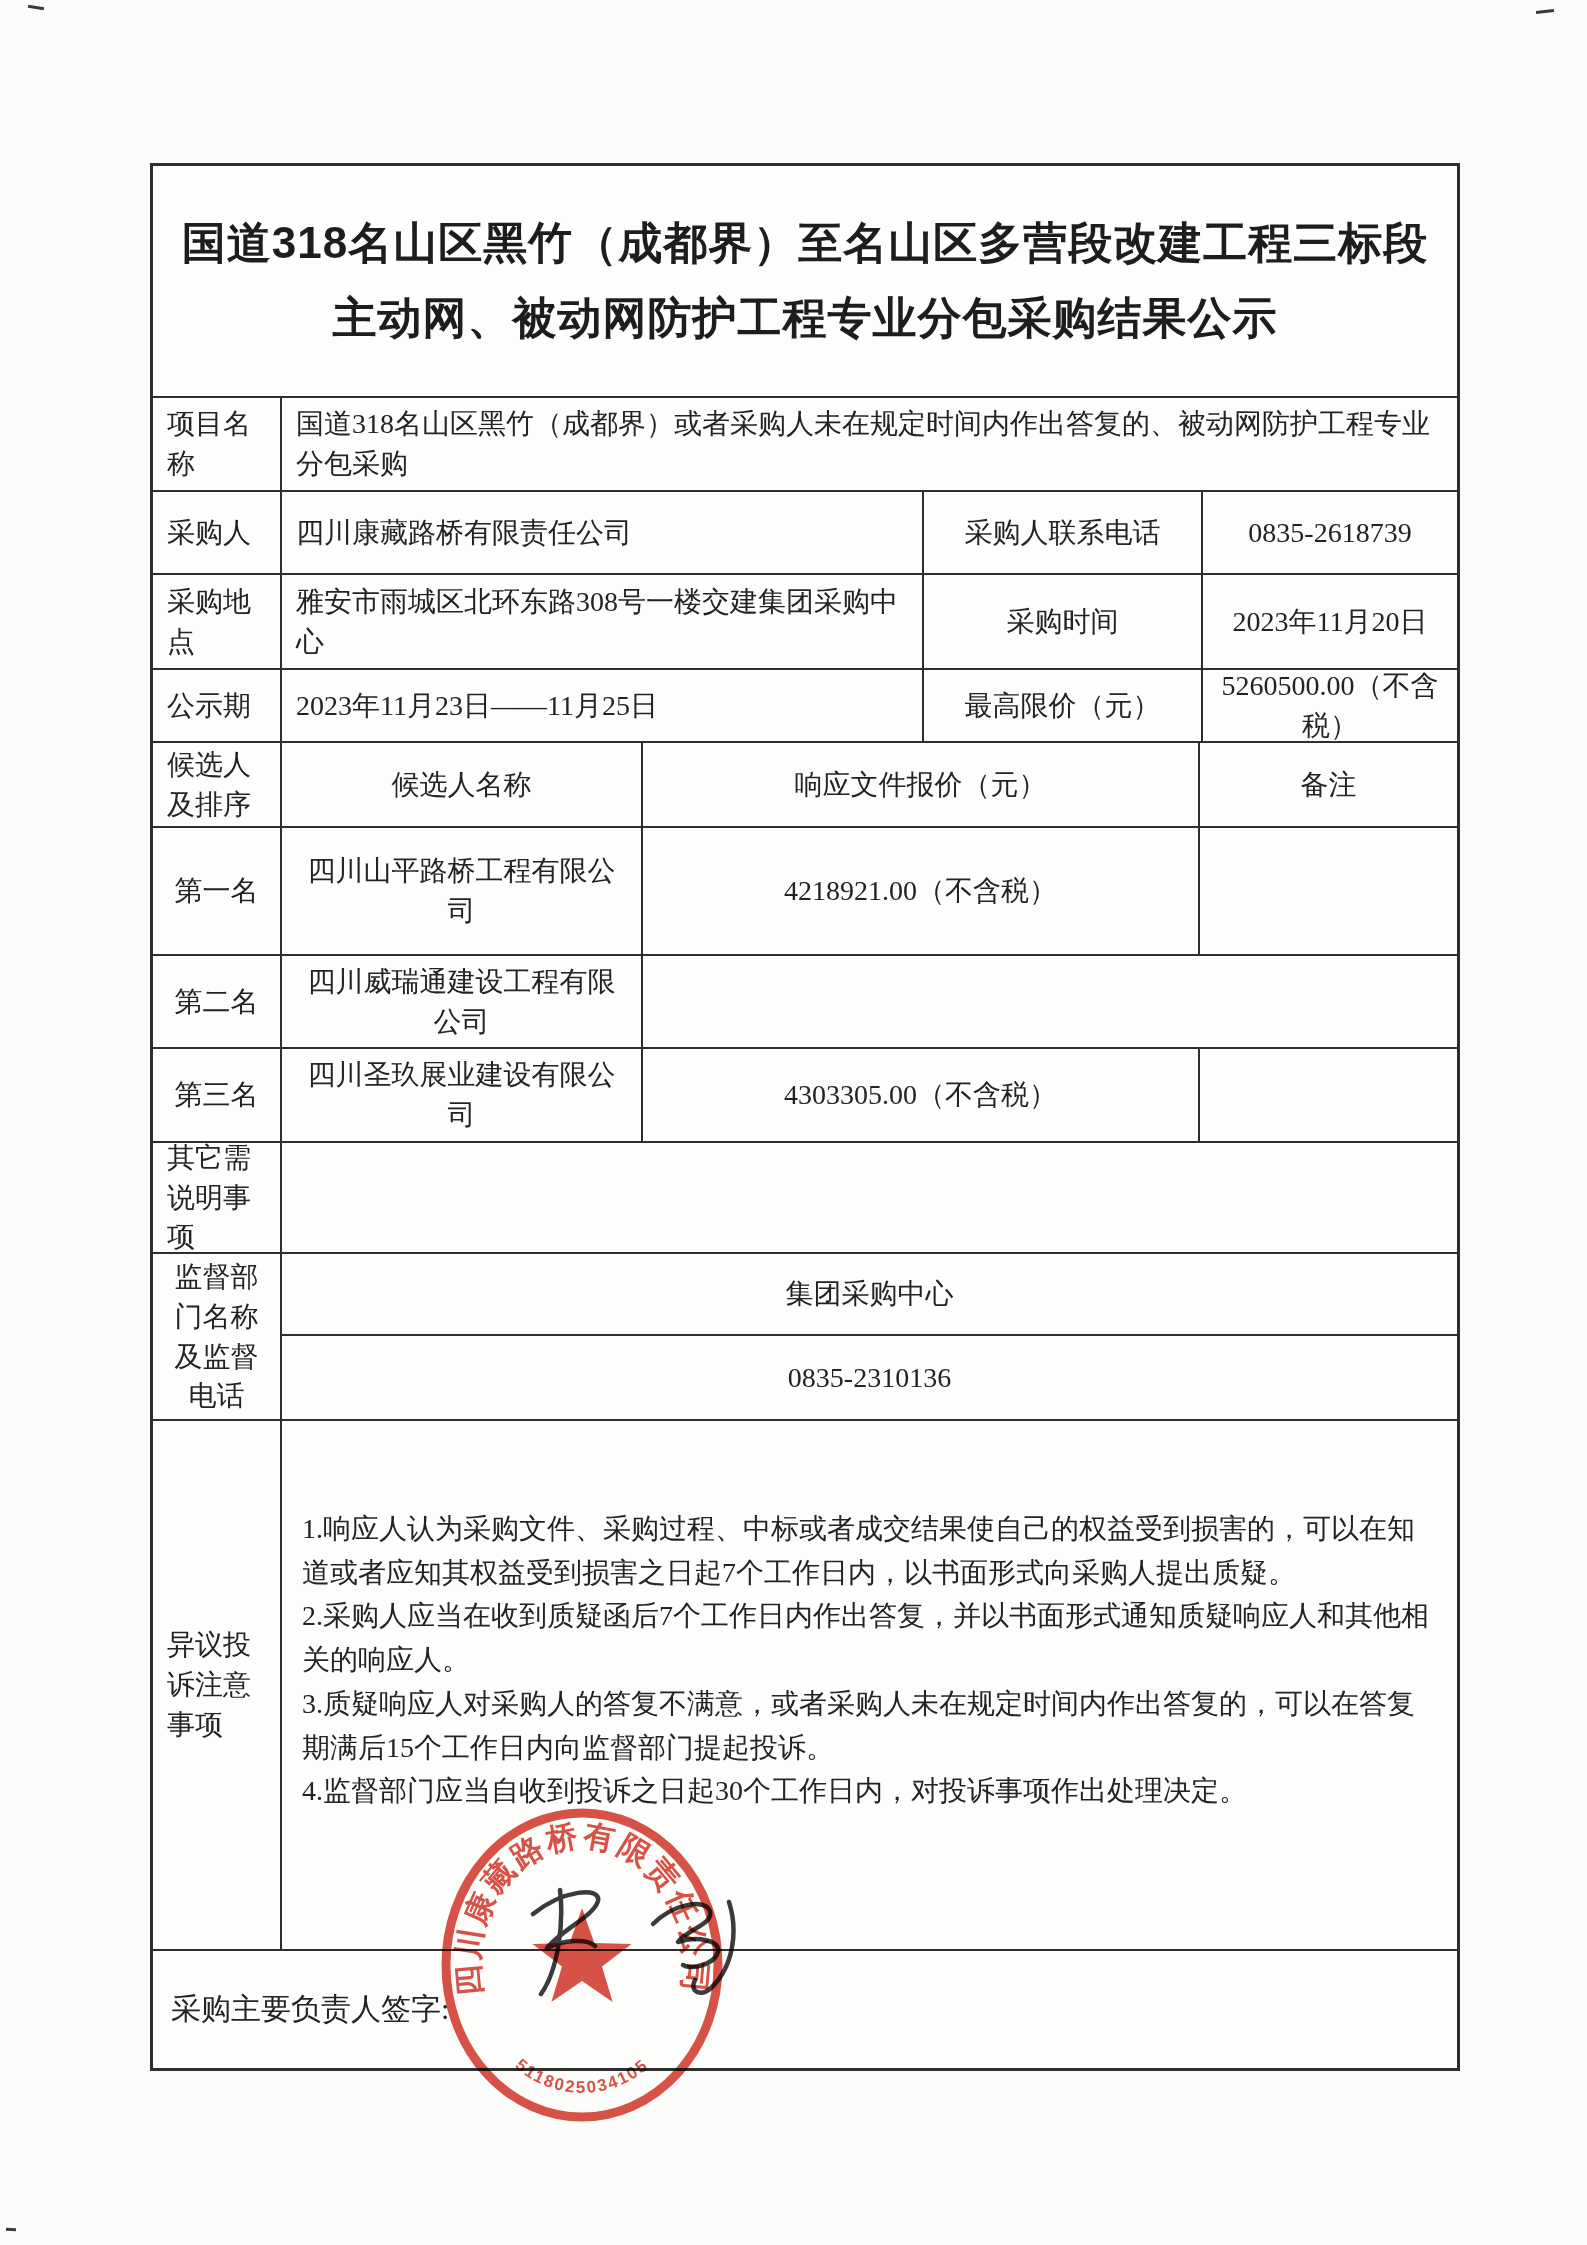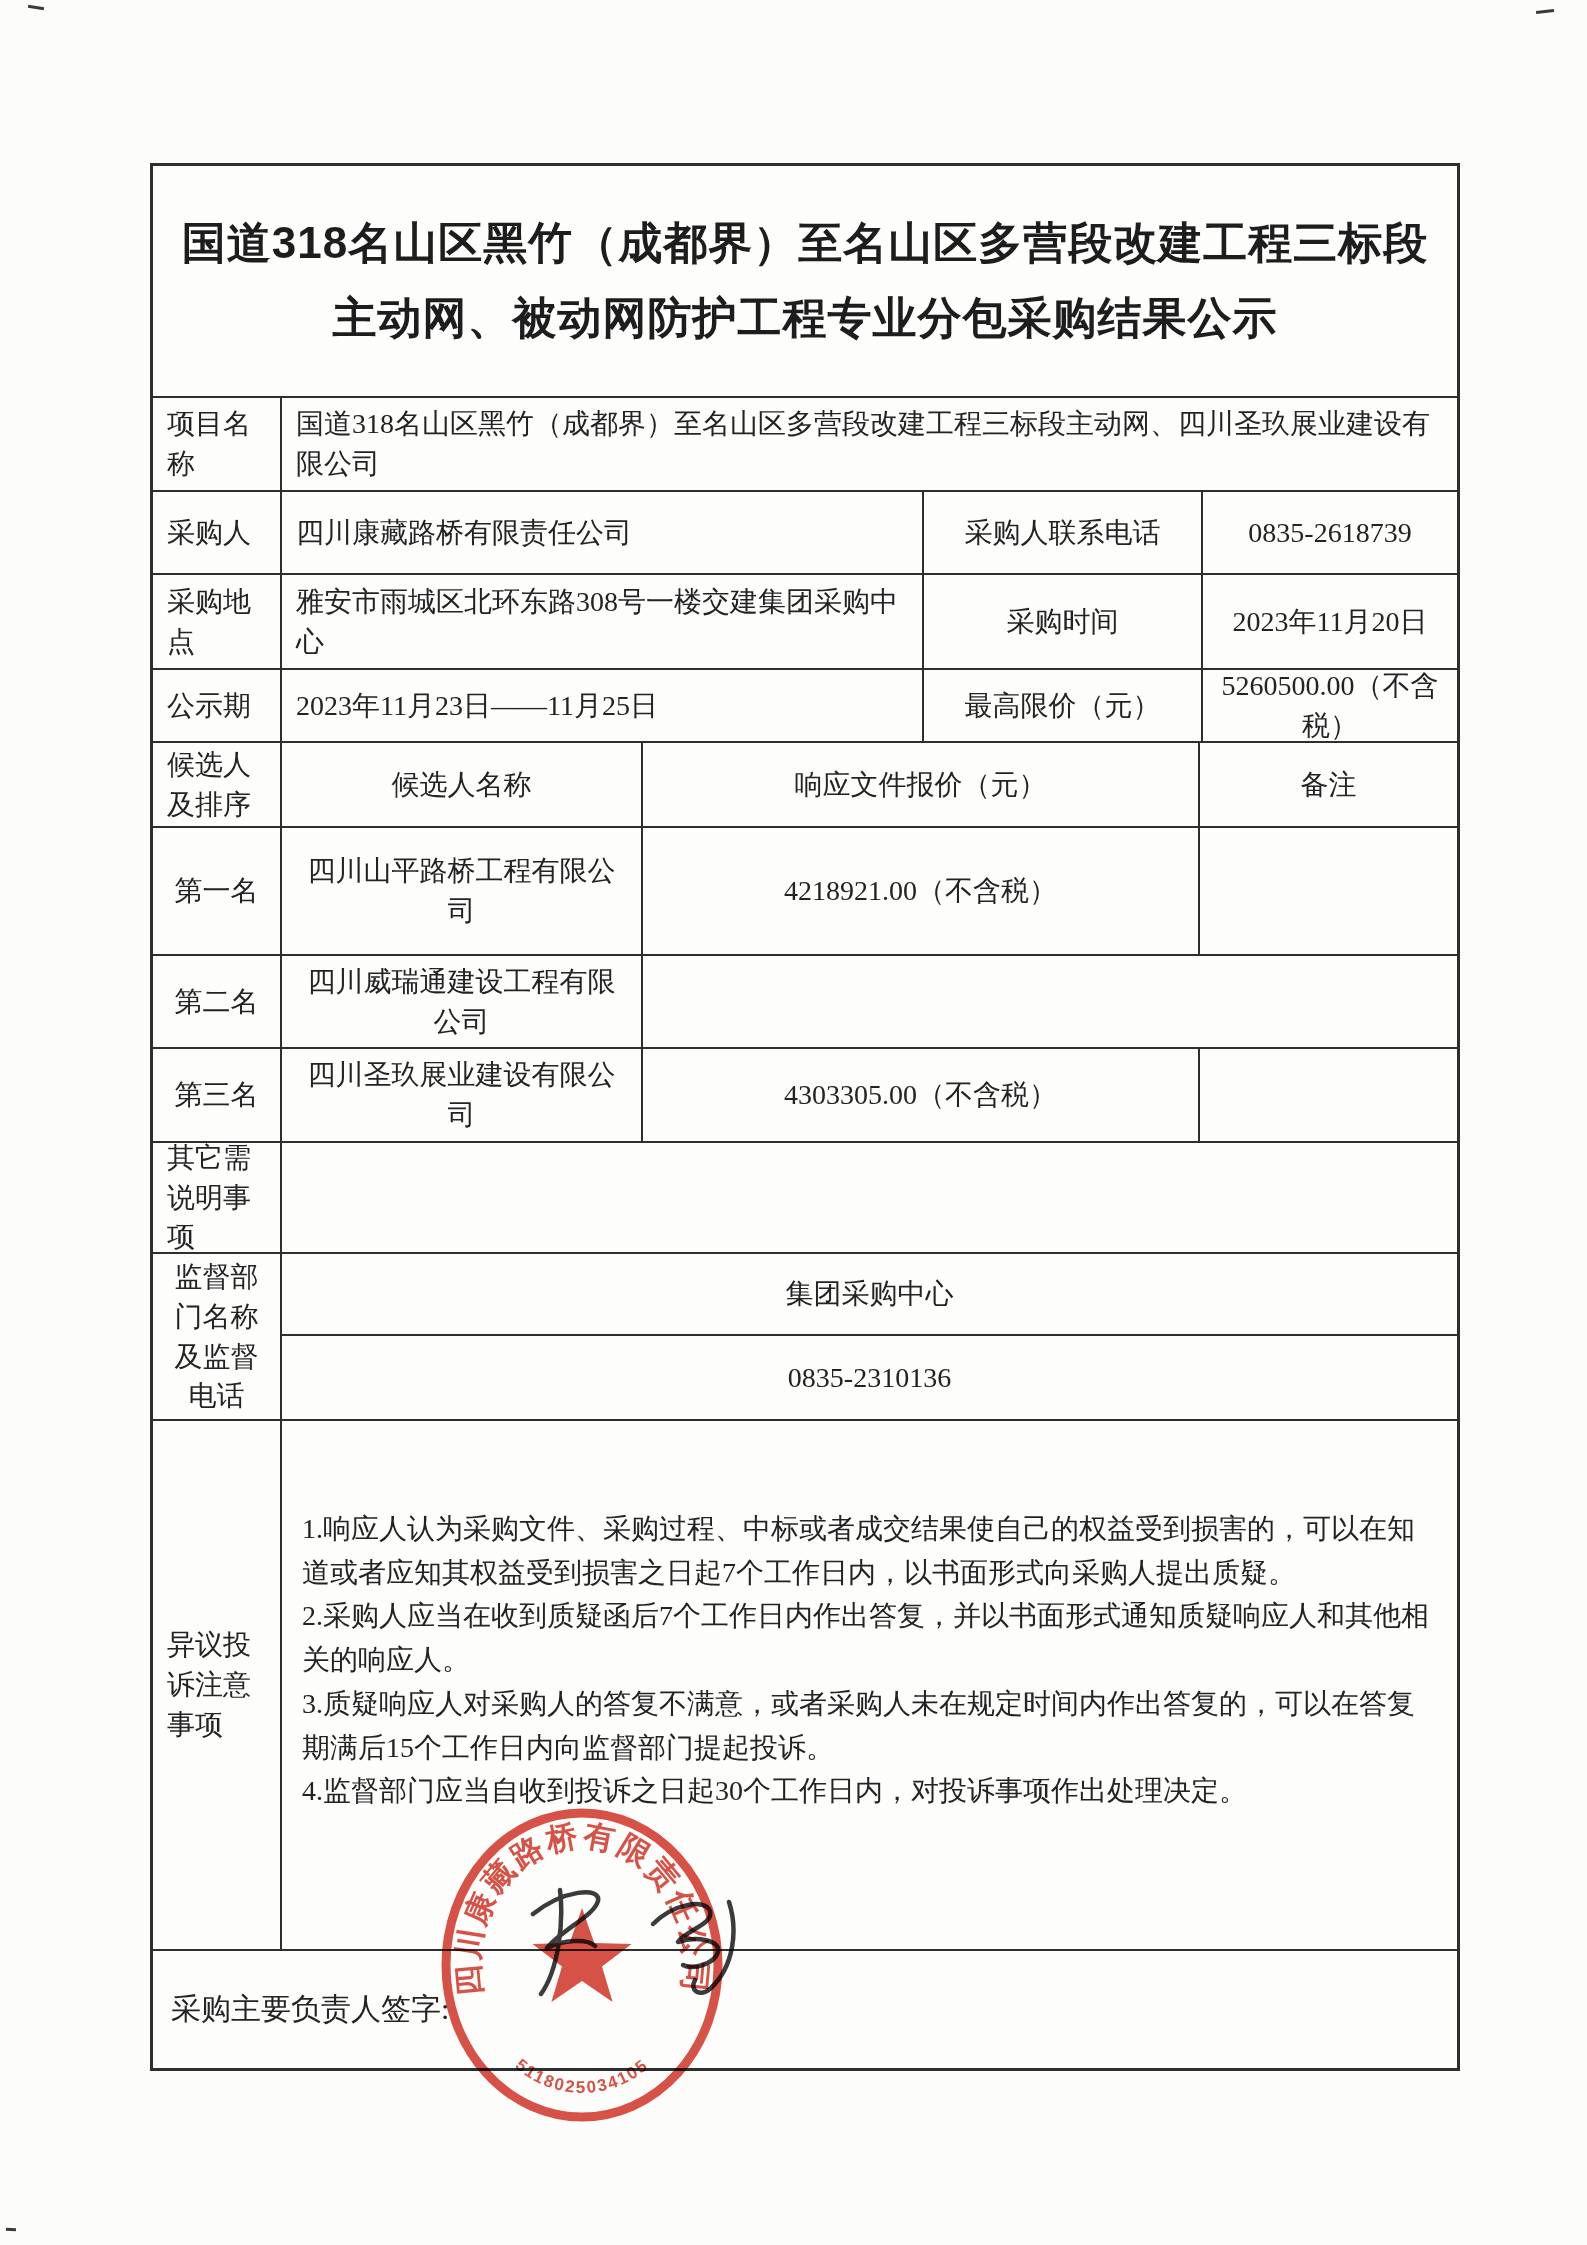--- a/index.html
+++ b/index.html
@@ -101,21 +101,21 @@
   <div class="scan-mark mark-bl"></div>
 
   <div class="tbl">
 
     <div class="trow first title-row">
       <div class="title-cell">国道318名山区黑竹（成都界）至名山区多营段改建工程三标段主动网、被动网防护工程专业分包采购结果公示</div>
     </div>
 
     <div class="trow h-project">
       <div class="cell lbl l">项目名称</div>
-      <div class="cell grow l">国道318名山区黑竹（成都界）至名山区多营段改建工程三标段主动网、四川圣玖展业建设有限公司</div>
+      <div class="cell grow l">国道318名山区黑竹（成都界）或者采购人未在规定时间内作出答复的、被动网防护工程专业分包采购</div>
     </div>
 
     <div class="trow h-purchaser">
       <div class="cell lbl l">采购人</div>
       <div class="cell w-content l">四川康藏路桥有限责任公司</div>
       <div class="cell w-key2 c">采购人联系电话</div>
       <div class="cell grow c">0835-2618739</div>
     </div>
 
     <div class="trow h-location">

